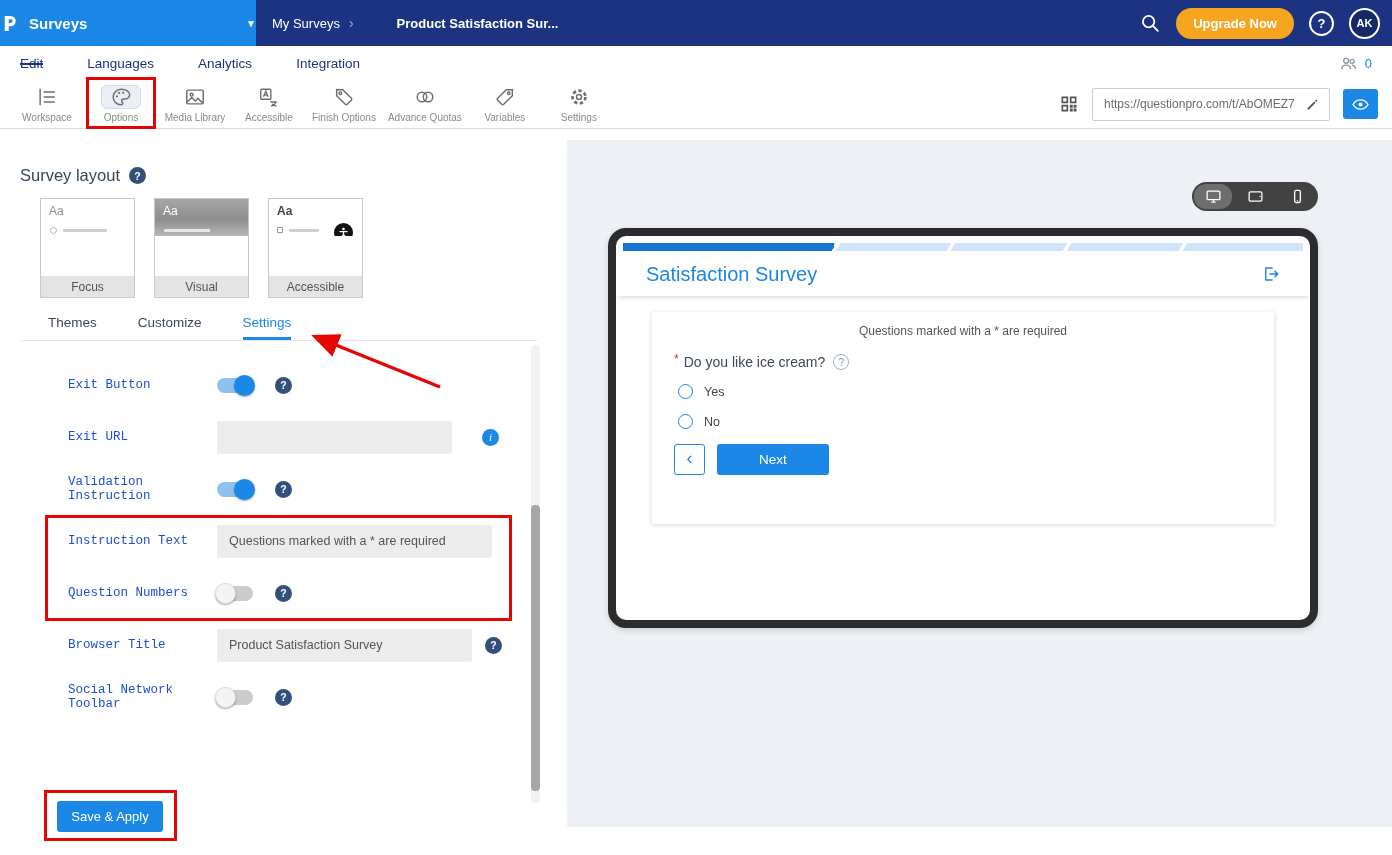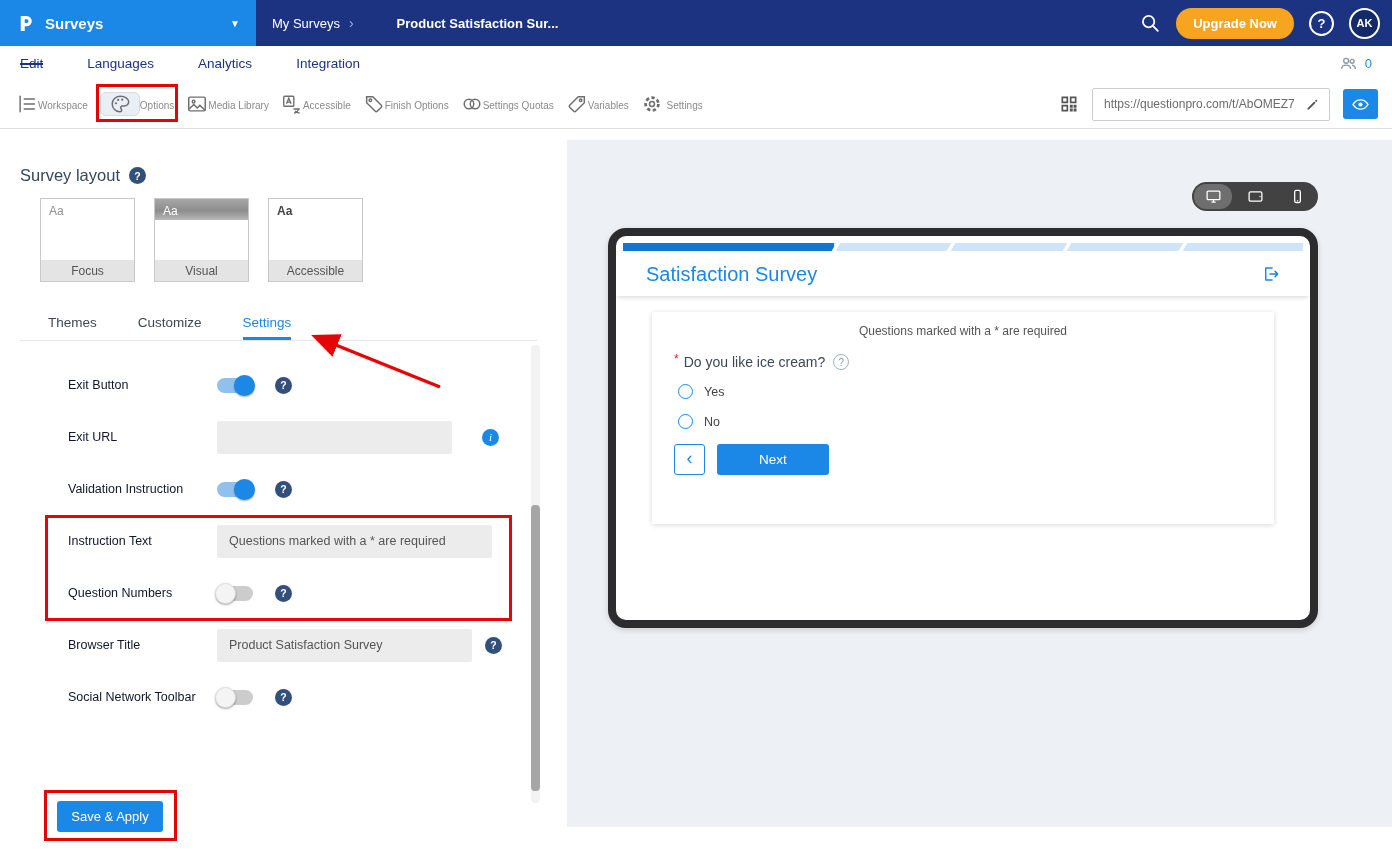--- a/index.html
+++ b/index.html
@@ -4,21 +4,21 @@
 <style>
   * { box-sizing: border-box; }
   body { margin:0; background:#fff; }
   .app { position:relative; width:1392px; height:855px; background:#fff;
          font-family:"Liberation Sans", sans-serif; overflow:hidden; }
 
   
   .topbar { position:absolute; top:0; left:0; right:0; height:46px; background:#1b3380;
             display:flex; align-items:center; color:#fff; }
   .brand { width:256px; height:100%; background:#1b87e6; display:flex; align-items:center;
-           padding:0 16px; }
+           padding:0 0; }
   .brand-name { font-size:15px; font-weight:bold; margin-left:10px; }
   .brand-caret { margin-left:auto; font-size:10px; }
   .crumbs { display:flex; align-items:center; gap:9px; font-size:13px; margin-left:16px; }
   .crumb-sep { color:#9fb0d8; font-size:14px; }
   .crumb-current { font-weight:bold;padding-left:34px; }
   .top-right { margin-left:auto; display:flex; align-items:center; gap:15px; padding-right:12px; }
   .searchbtn { display:flex; align-items:center; }
   .upgrade { background:#f7a521; color:#fff; font-size:13px; font-weight:bold; border:none;
              border-radius:16px; padding:8px 17px; cursor:pointer; font-family:inherit; }
   .help-ring { width:25px; height:25px; border:2px solid #fff; border-radius:50%;
@@ -31,21 +31,21 @@
             border-bottom:1px solid #e9e9e9; display:flex; align-items:stretch; padding:17px 20px; }
   .navtab { font-size:13.5px; color:#1b3380; margin-right:44px; display:flex; align-items:center;
             border-bottom:2px solid transparent; cursor:pointer; }
   .navtab.active { border-bottom-color:#1b3380; }
   .members { margin-left:auto; display:flex; align-items:center; gap:7px; }
   .members-count { color:#1b87e6; font-size:13px; }
 
   
   .toolbar { position:absolute; top:80px; left:0; right:0; height:49px; background:#fff;
              border-bottom:1px solid #dcdcdc; display:flex; align-items:center; padding:0 10px; }
-  .titem { display:flex; flex-direction:row; align-items:center; justify-content:space-between;
+  .titem { display:flex; flex-direction:column; align-items:center; justify-content:flex-start;
            min-width:74px; padding:0 6px; color:#6e6e6e; position:relative; cursor:pointer; }
   .ticon { height:24px; display:flex; align-items:center; justify-content:center; }
   .tlabel { font-size:10px; color:#8a8a8a; margin-top:3px; white-space:nowrap; }
   .design-tile { background:#eaeff5; border:1px solid #d3dce6; border-radius:6px; padding:2px 8px; }
   .ann-design { position:absolute; left:2px; right:2px; top:-8px; bottom:-6px;
                 border:3px solid #e60505; pointer-events:none; z-index:40; }
   .toolbar-right { margin-left:auto; display:flex; align-items:center; gap:13px; padding-right:4px; }
   .qr { color:#555; display:flex; }
   .urlbox { display:flex; align-items:center; width:238px; height:33px; border:1px solid #ccc;
             border-radius:2px; background:#fff; padding:0 9px; }
@@ -60,21 +60,21 @@
             font-size:10.5px; font-weight:bold; display:inline-flex; align-items:center;
             justify-content:center; flex:0 0 auto; }
   .ibadge { width:17px; height:17px; border-radius:50%; background:#1b87e6; color:#fff;
             font-size:11px; font-style:italic; font-family:"Liberation Serif", serif;
             display:inline-flex; align-items:center; justify-content:center; flex:0 0 auto; }
 
   
   .section-title { position:absolute; left:20px; top:166px; display:flex; align-items:center;
                    gap:9px; font-size:16.5px; color:#33475b; }
   .cards { position:absolute; left:40px; top:198px; display:flex; gap:19px; }
-  .card { width:95px; height:84px; border:1px solid #c9c9c9; background:#fff; display:flex;
+  .card { width:95px; height:100px; border:1px solid #c9c9c9; background:#fff; display:flex;
           flex-direction:column; cursor:pointer;gap:40px; }
   .card.selected { border:2px solid #1b87e6; }
   .thumb { flex:1; position:relative; overflow:hidden; background:#fff; }
   .clabel { height:21px; background:#e4e4e4; color:#555; font-size:12px; display:flex;
             align-items:center; justify-content:center; }
   .card.selected .clabel { background:#1b87e6; color:#fff; }
   .sk-line { position:absolute; height:3px; background:#b9b9b9; border-radius:1px; }
   .sk-sq { position:absolute; width:6px; height:6px; border:1px solid #1b87e6; background:#fff; }
   .sk-circ { position:absolute; width:7px; height:7px; border:1px solid #b5b5b5; border-radius:50%; }
   .thumb-aa { position:absolute; left:8px; top:5px; font-size:12px; color:#8f8f8f; }
@@ -84,21 +84,21 @@
                 background:#111; display:flex; align-items:center; justify-content:center; }
 
   .ptabs { position:absolute; left:48px; top:308px; height:32px; display:flex; gap:41px; }
   .ptab { font-size:13.5px; color:#3c4858; display:flex; align-items:center;
           border-bottom:3px solid transparent; cursor:pointer; }
   .ptab.active { color:#1b87e6; border-bottom-color:#1b87e6; }
   .pdivider { position:absolute; left:20px; top:340px; width:517px; height:1px; background:#e4e7ea; }
 
   .rows { position:absolute; left:0; top:359px; width:537px; }
   .srow { height:52px; display:flex; align-items:center; padding-left:68px; }
-  .slabel { width:149px; font-size:12.5px; color:#0f172a; flex:0 0 149px; }
+  .slabel { width:149px; font-size:12.5px; color:#1d4ed8; flex:0 0 149px;font-family:Liberation Mono, monospace; }
   .tinput { height:33px; background:#ececec; border:none; border-radius:2px; font-size:12.5px;
             color:#555; padding:0 12px; font-family:inherit; outline:none; }
   .w275 { width:275px; } .w235 { width:235px; } .w255 { width:255px; }
   .toggle { width:36px; height:15px; border-radius:8px; position:relative; cursor:pointer; flex:0 0 36px; }
   .toggle .knob { position:absolute; top:-3px; width:21px; height:21px; border-radius:50%;
                   box-shadow:0 1px 2px rgba(0,0,0,.35); }
   .toggle.on { background:#8fc1ee; }
   .toggle.on .knob { right:-2px; background:#1b87e6; }
   .toggle.off { background:#cccccc; }
   .toggle.off .knob { left:-2px; background:#f4f4f4; border:1px solid #ddd; }
@@ -262,21 +262,21 @@
       </span>
       <span class="tlabel">Finish Options</span>
     </div>
     <div class="titem">
       <span class="ticon">
         <svg width="22" height="22" viewBox="0 0 24 24" fill="none" stroke="currentColor" stroke-width="1.6">
             <circle cx="8.7" cy="12" r="5.2"></circle>
             <circle cx="15.3" cy="12" r="5.2"></circle>
           </svg>
       </span>
-      <span class="tlabel">Settings Quotas</span>
+      <span class="tlabel">Advance Quotas</span>
     </div>
     <div class="titem">
       <span class="ticon">
         <svg width="22" height="22" viewBox="0 0 24 24" fill="none" stroke="currentColor" stroke-width="1.6">
             <g transform="scale(-1,1) translate(-24,0)">
               <path d="M4 4h6.6L20 13.4a1.5 1.5 0 0 1 0 2.1l-4.5 4.5a1.5 1.5 0 0 1-2.1 0L4 10.6V4z"></path>
               <circle cx="8" cy="8" r="1.4"></circle>
             </g>
           </svg>
       </span>

